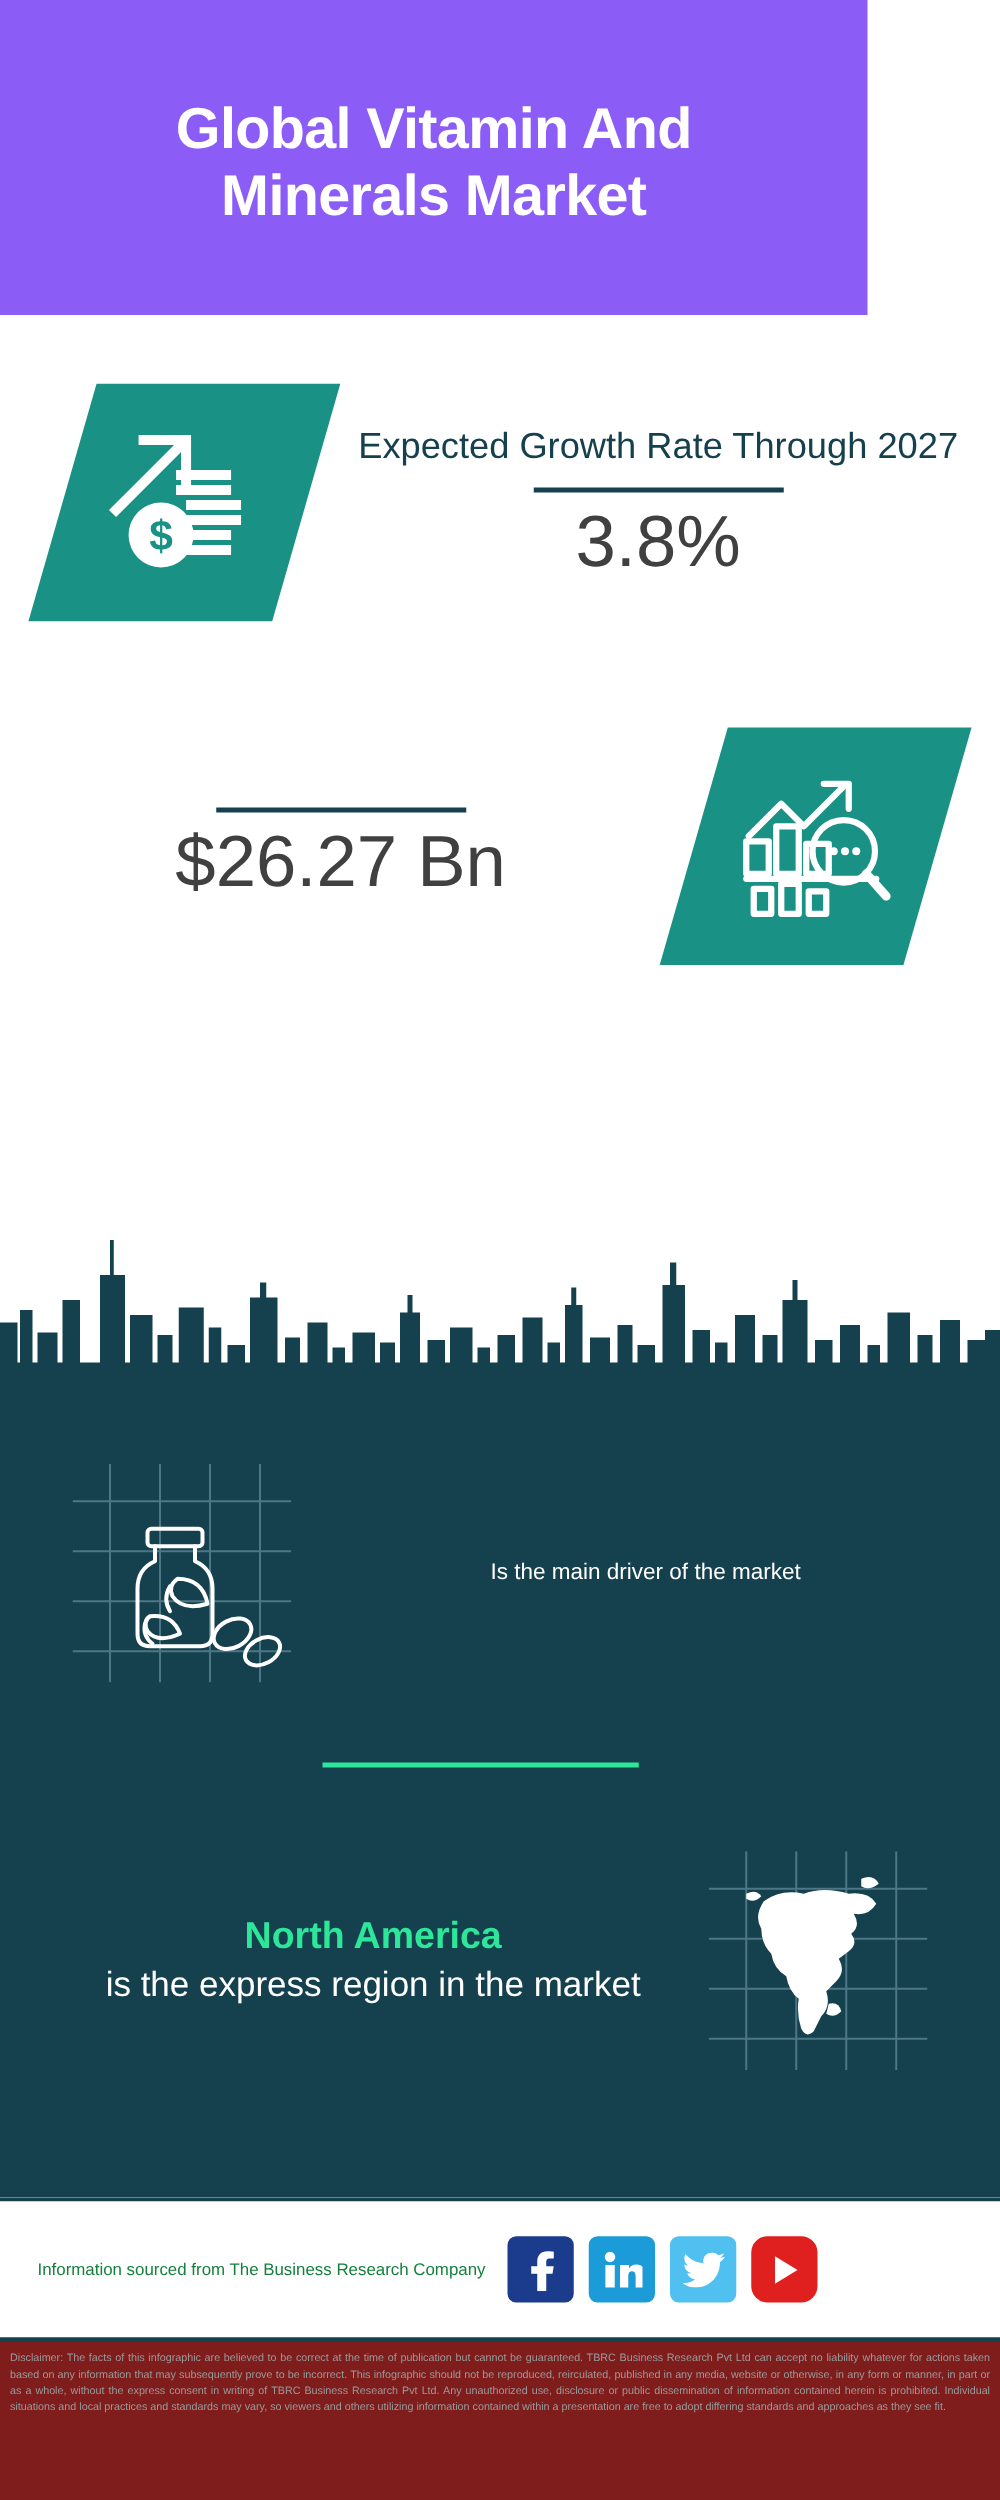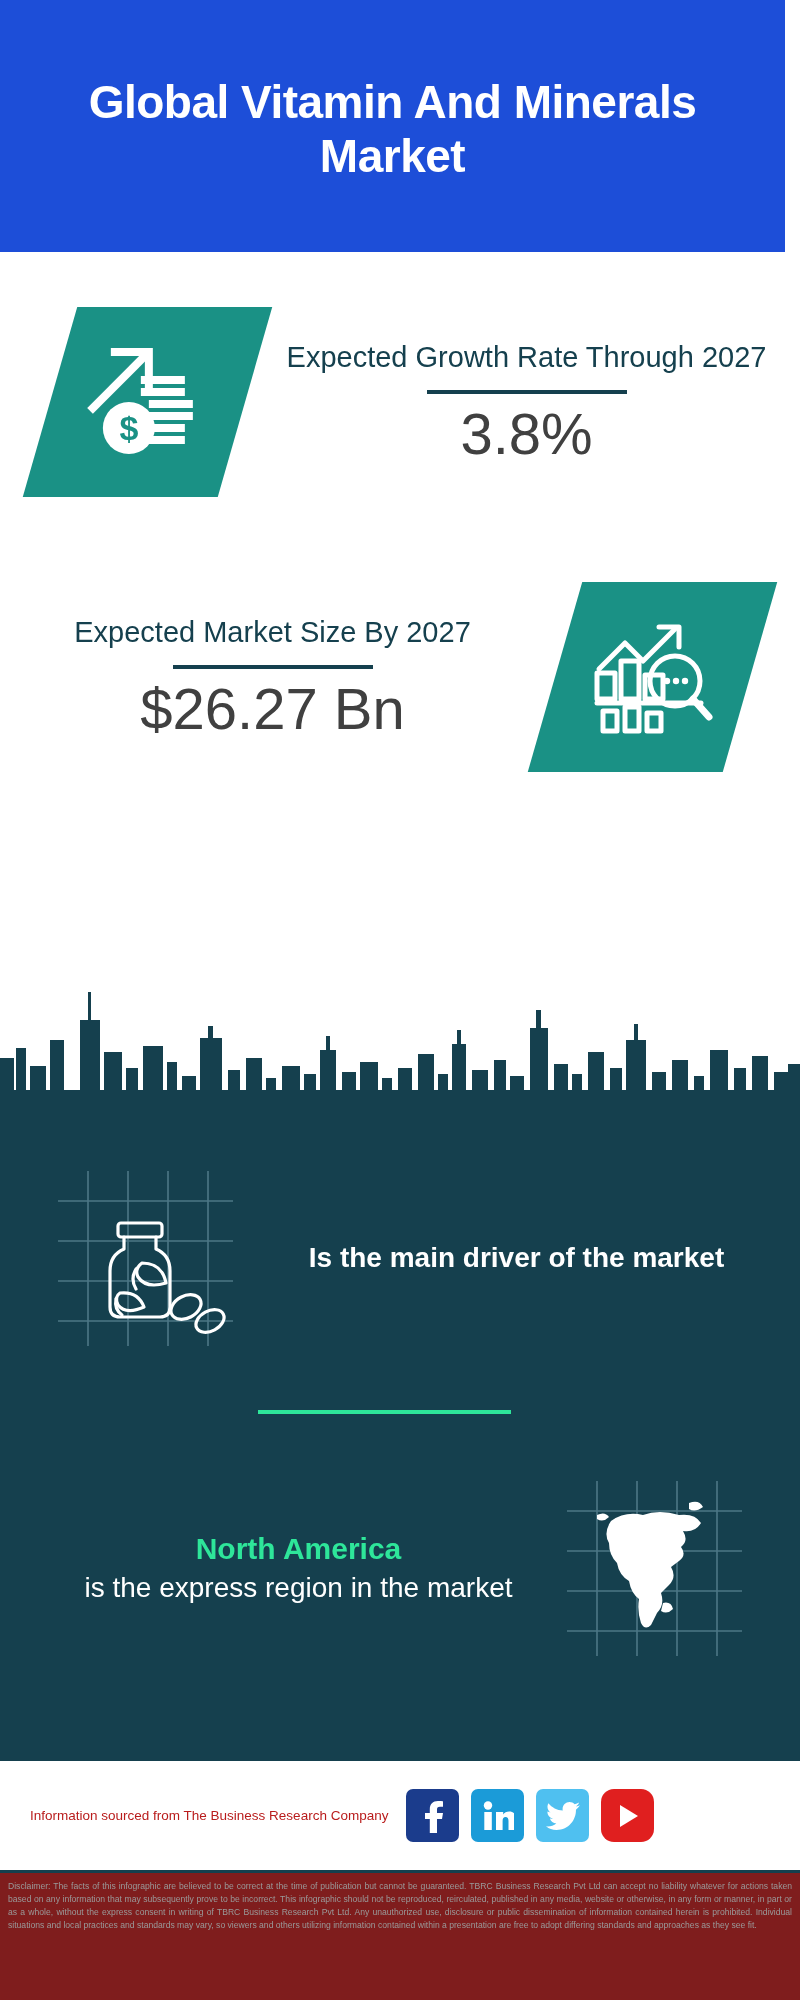--- a/index.html
+++ b/index.html
@@ -8,22 +8,22 @@
     font-family: "Liberation Sans", sans-serif;
     background:#ffffff;
     width:800px; height:2000px;
     overflow:hidden;
     position:relative;
   }
   .page { width:800px; height:2000px; position:relative; background:#fff; }
 
   
   .header {
-    position:absolute; left:0; top:0; width:785px; height:252px;
-    background:#1d4ed8;
+    position:absolute; left:0; top:0; width:694px; height:252px;
+    background:#8b5cf6;
     display:flex; align-items:center; justify-content:center;
   }
   .header-title {
     color:#ffffff;
     font-size:46px;
     font-weight:bold;
     line-height:1.18;
     text-align:center;
     letter-spacing:-0.5px;
     padding:0 70px;
@@ -77,42 +77,42 @@
   }
   .icon-box { width:175px; height:175px; position:relative; flex:none; margin-left:58px; }
   .icon-box.right { margin-left:0; margin-right:58px; }
   .icon-box svg { position:absolute; left:0; top:0; }
 
   .driver-text { flex:1; text-align:center; padding:0 24px; }
   .hl {
     color:#2ee69a; font-size:27px; font-weight:bold; line-height:1.33; display:block;
   }
   .sub {
-    color:#ffffff; font-size:28px; font-weight:bold; line-height:1.33; display:block;
+    color:#ffffff; font-size:18px; font-weight:normal; line-height:1.33; display:block;
   }
 
   .divider {
     position:absolute; left:258px; top:297px; width:253px; height:4px; background:#2ee69a;
   }
 
   .region-row {
     position:absolute; left:0; top:330px; width:800px; height:250px;
     display:flex; align-items:center;
   }
   .region-text { flex:1; text-align:center; padding:0 10px 0 40px; }
   .region-hl { color:#2ee69a; font-size:30px; font-weight:bold; line-height:1.35; display:block; }
   .region-sub { color:#ffffff; font-size:28px; line-height:1.35; display:block; }
 
   
   .source-bar {
     position:absolute; left:0; top:1758px; width:800px; height:112px;
     background:#ffffff; border-top:3px solid #15404e;
     display:flex; align-items:center; padding:0 30px;
   }
-  .source-text { color:#b91c1c; font-size:13.5px; line-height:1.75; flex:none; }
+  .source-text { color:#15803d; font-size:13.5px; line-height:1.75; flex:none; }
   .social { display:flex; gap:12px; margin-left:18px; align-items:center; }
   .sicon { width:53px; height:53px; border-radius:7px; display:flex; align-items:center; justify-content:center; }
   .fb { background:#1b3c8c; }
   .li { background:#1b9bd8; }
   .tw { background:#4fc0f0; }
   .yt { background:#e01f1f; border-radius:13px; }
 
   
   .disclaimer {
     position:absolute; left:0; top:1870px; width:800px; height:132px;
@@ -155,21 +155,20 @@
     </div>
     <div class="stat1-text">
       <div class="stat-label">Expected Growth Rate Through 2027</div>
       <div class="stat-rule"></div>
       <div class="stat-value">3.8%</div>
     </div>
   </div>
 
   <div class="stat2">
     <div class="stat2-text">
-      <div class="stat-label">Expected Market Size By 2027</div>
       <div class="stat-rule"></div>
       <div class="stat-value">$26.27 Bn</div>
     </div>
     <div class="para-badge para-right">
       <div class="para-inner">
         <svg width="128" height="120" viewBox="0 0 128 120">
           <g fill="none" stroke="#ffffff" stroke-width="5" stroke-linejoin="round" stroke-linecap="round">
             <polyline points="10,52 36,26 54,44 86,12"></polyline>
             <polyline points="70,10 90,10 90,30"></polyline>
             <rect x="8" y="56" width="18" height="26"></rect>

